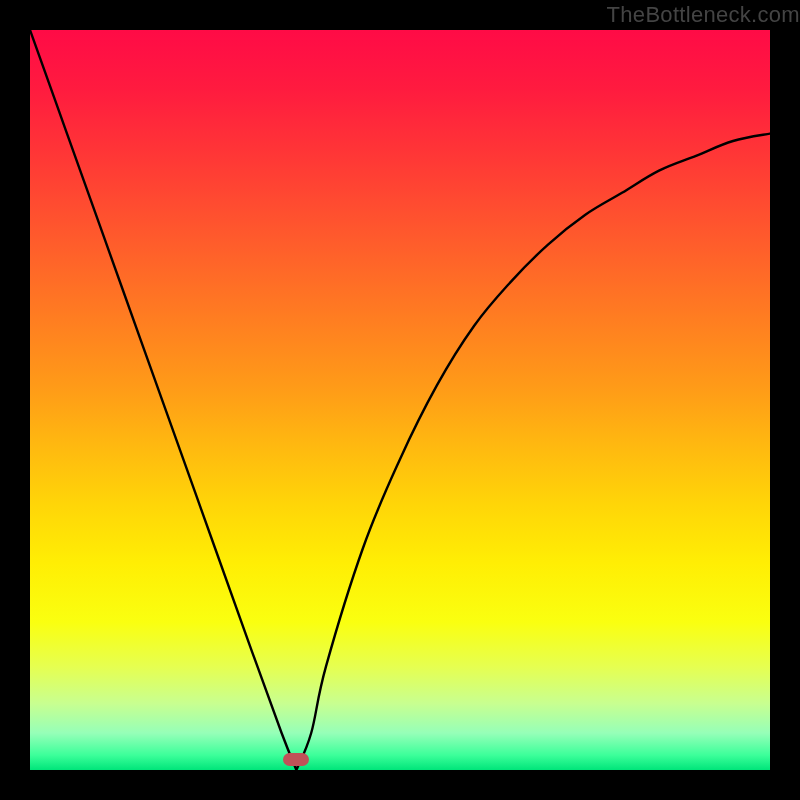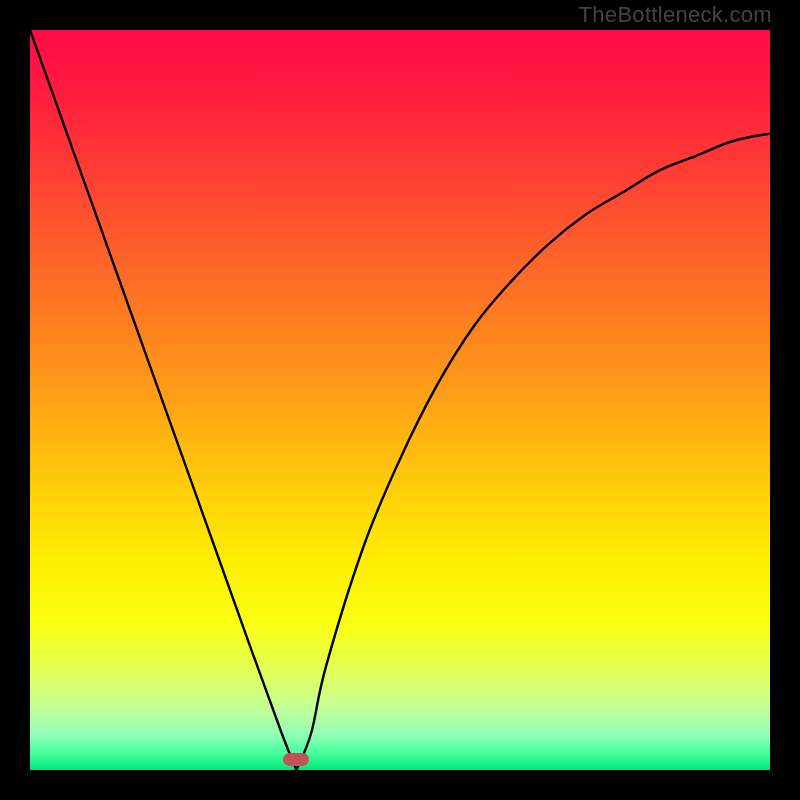--- a/index.html
+++ b/index.html
@@ -13,21 +13,21 @@
   }
   .frame {
     position: relative;
     width: 800px;
     height: 800px;
     background: #000;
   }
   .attribution {
     position: absolute;
     top: 2px;
-    right: 28px;
+    right: 0;
     color: #444;
     font-size: 22px;
     font-weight: 500;
     font-family: Arial, Helvetica, sans-serif;
     letter-spacing: 0.3px;
     z-index: 5;
   }
   .plot-area {
     position: absolute;
     left: 30px;

